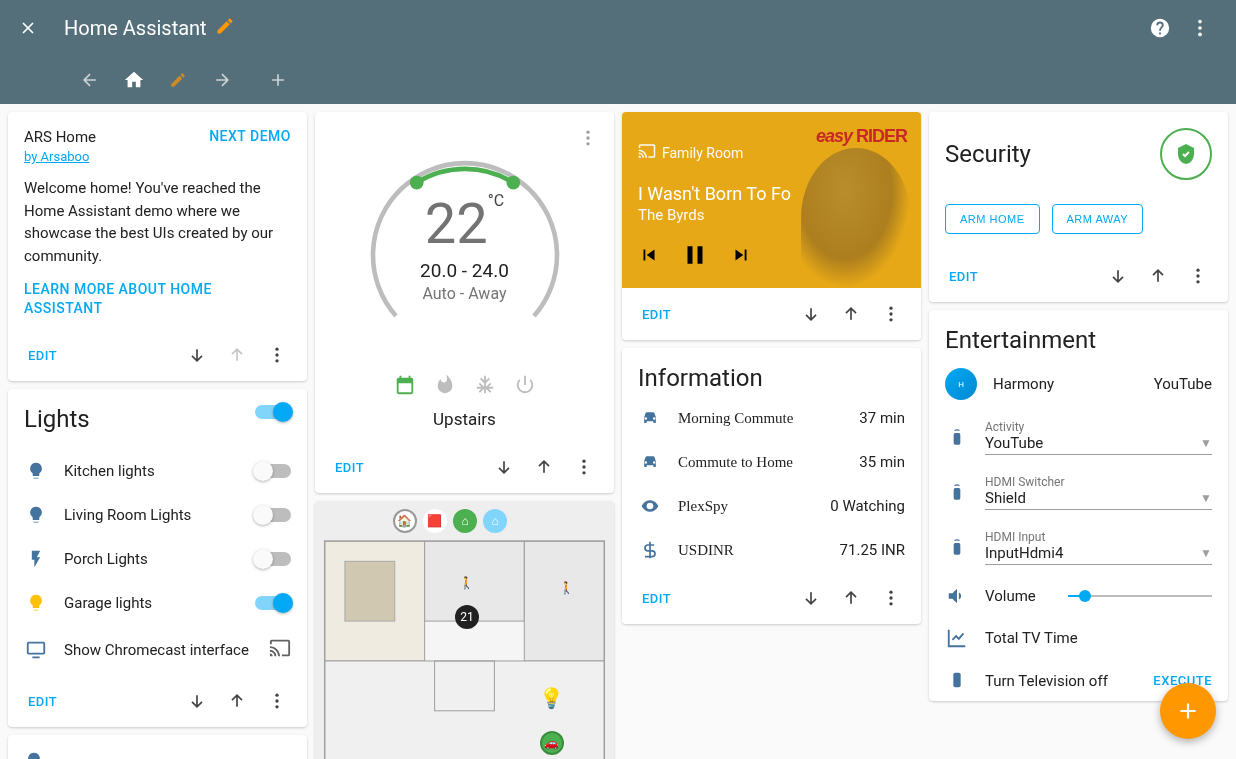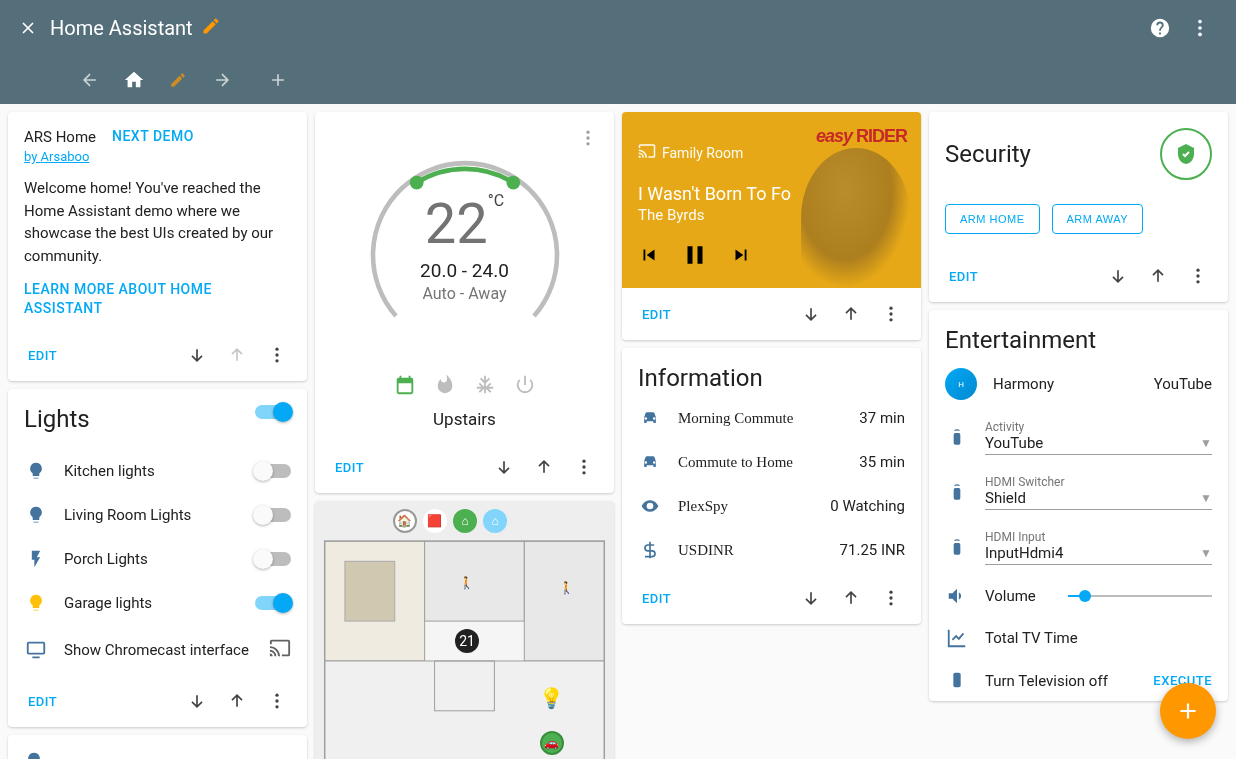--- a/index.html
+++ b/index.html
@@ -1,30 +1,30 @@
 <!DOCTYPE html>
 <html><head>
 <meta charset="utf-8">
 <style>
 * { box-sizing: border-box; margin: 0; padding: 0; }
 body { font-family: Roboto, -apple-system, BlinkMacSystemFont, "Segoe UI", sans-serif; background: #fafafa; color: #212121; overflow-x: hidden; width: 1236px; }
 .header { background: #546e7a; color: #fff; height: 56px; display: flex; align-items: center; padding: 0 16px; }
 .header .close-x { width: 24px; height: 24px; cursor: pointer; display: flex; align-items: center; justify-content: center; }
-.header .title { font-size: 20px; font-weight: 400; margin-left: 10px; }
+.header .title { font-size: 20px; font-weight: 400; margin-left: 24px; }
 .header .pencil { color: #ff9800; margin-left: 8px; cursor: pointer; font-size: 18px; }
 .header .spacer { flex: 1; }
 .header .icon-btn { width: 40px; height: 40px; display: flex; align-items: center; justify-content: center; cursor: pointer; border-radius: 50%; }
 .subheader { background: #546e7a; height: 48px; display: flex; align-items: center; padding-left: 72px; gap: 8px; }
 .subheader .nav-btn { width: 36px; height: 36px; display: flex; align-items: center; justify-content: center; cursor: pointer; color: #fff; opacity: 0.7; }
 .subheader .nav-btn.active { opacity: 1; }
 .subheader-wrap { position: relative; }
 .board { display: flex; gap: 8px; padding: 8px; align-items: flex-start; }
 .col { flex: 1; display: flex; flex-direction: column; gap: 8px; min-width: 0; }
 .card { background: #fff; border-radius: 4px; box-shadow: 0 1px 3px rgba(0,0,0,0.12), 0 1px 2px rgba(0,0,0,0.08); overflow: hidden; position: relative; }
-.card-header-row { display: flex; align-items: flex-start; padding: 16px 16px 0 16px; gap: 16px; }
+.card-header-row { display: flex; justify-content: space-between; align-items: flex-start; padding: 16px 16px 0 16px; gap: 16px; }
 .card-title { font-size: 24px; font-weight: 400; color: #212121; }
 .link { color: #03a9f4; text-decoration: underline; font-size: 13px; cursor: pointer; }
 .link-bold { color: #03a9f4; font-size: 14px; font-weight: 500; letter-spacing: 0.5px; cursor: pointer; text-transform: uppercase; }
 .card-body { padding: 12px 16px; font-size: 15px; line-height: 1.5; color: #212121; }
 .card-footer { display: flex; align-items: center; padding: 8px 12px; border-top: none; }
 .edit-btn { color: #03a9f4; font-size: 13px; font-weight: 500; letter-spacing: 0.5px; cursor: pointer; padding: 6px 8px; }
 .footer-icons { margin-left: auto; display: flex; gap: 4px; }
 .footer-icons .ico { width: 36px; height: 36px; display: flex; align-items: center; justify-content: center; cursor: pointer; color: #424242; }
 .footer-icons .ico.disabled { opacity: 0.3; }
 .lights-header { display: flex; justify-content: space-between; padding: 16px; }
@@ -356,21 +356,21 @@
           <rect x="10" y="160" width="280" height="130" fill="#f0f0f0" stroke="#9e9e9e"></rect>
           <rect x="120" y="160" width="60" height="50" fill="none" stroke="#9e9e9e"></rect>
           <rect x="30" y="60" width="50" height="60" fill="#d0c8b0" stroke="#aaa"></rect>
         </svg>
         <div class="fp-badge" style="top:8px;left:78px;background:#fff;border:2px solid #999">🏠</div>
         <div class="fp-badge" style="top:8px;left:108px;background:#fff">🟥</div>
         <div class="fp-badge" style="top:8px;left:138px;background:#4caf50;color:#fff">⌂</div>
         <div class="fp-badge" style="top:8px;left:168px;background:#81d4fa;color:#fff">⌂</div>
         <div class="fp-badge" style="top:70px;left:140px;color:#2196f3">🚶</div>
         <div class="fp-badge" style="top:75px;left:240px;color:#2196f3">🚶</div>
-        <div class="fp-badge" style="top:128px;left:140px;background:#212121;color:#fff;font-size:14px">21</div>
+        <div class="fp-badge" style="top:104px;left:140px;background:#212121;color:#fff;font-size:12px">21</div>
         <div class="fp-badge" style="top:185px;left:225px;color:#ffc107;font-size:20px">💡</div>
         <div class="fp-badge" style="top:230px;left:225px;background:#4caf50;color:#fff;border:2px solid #388e3c">🚗</div>
         
       </div>
     </div>
   </div>
 
   <div class="col">
 
     <div class="card">

